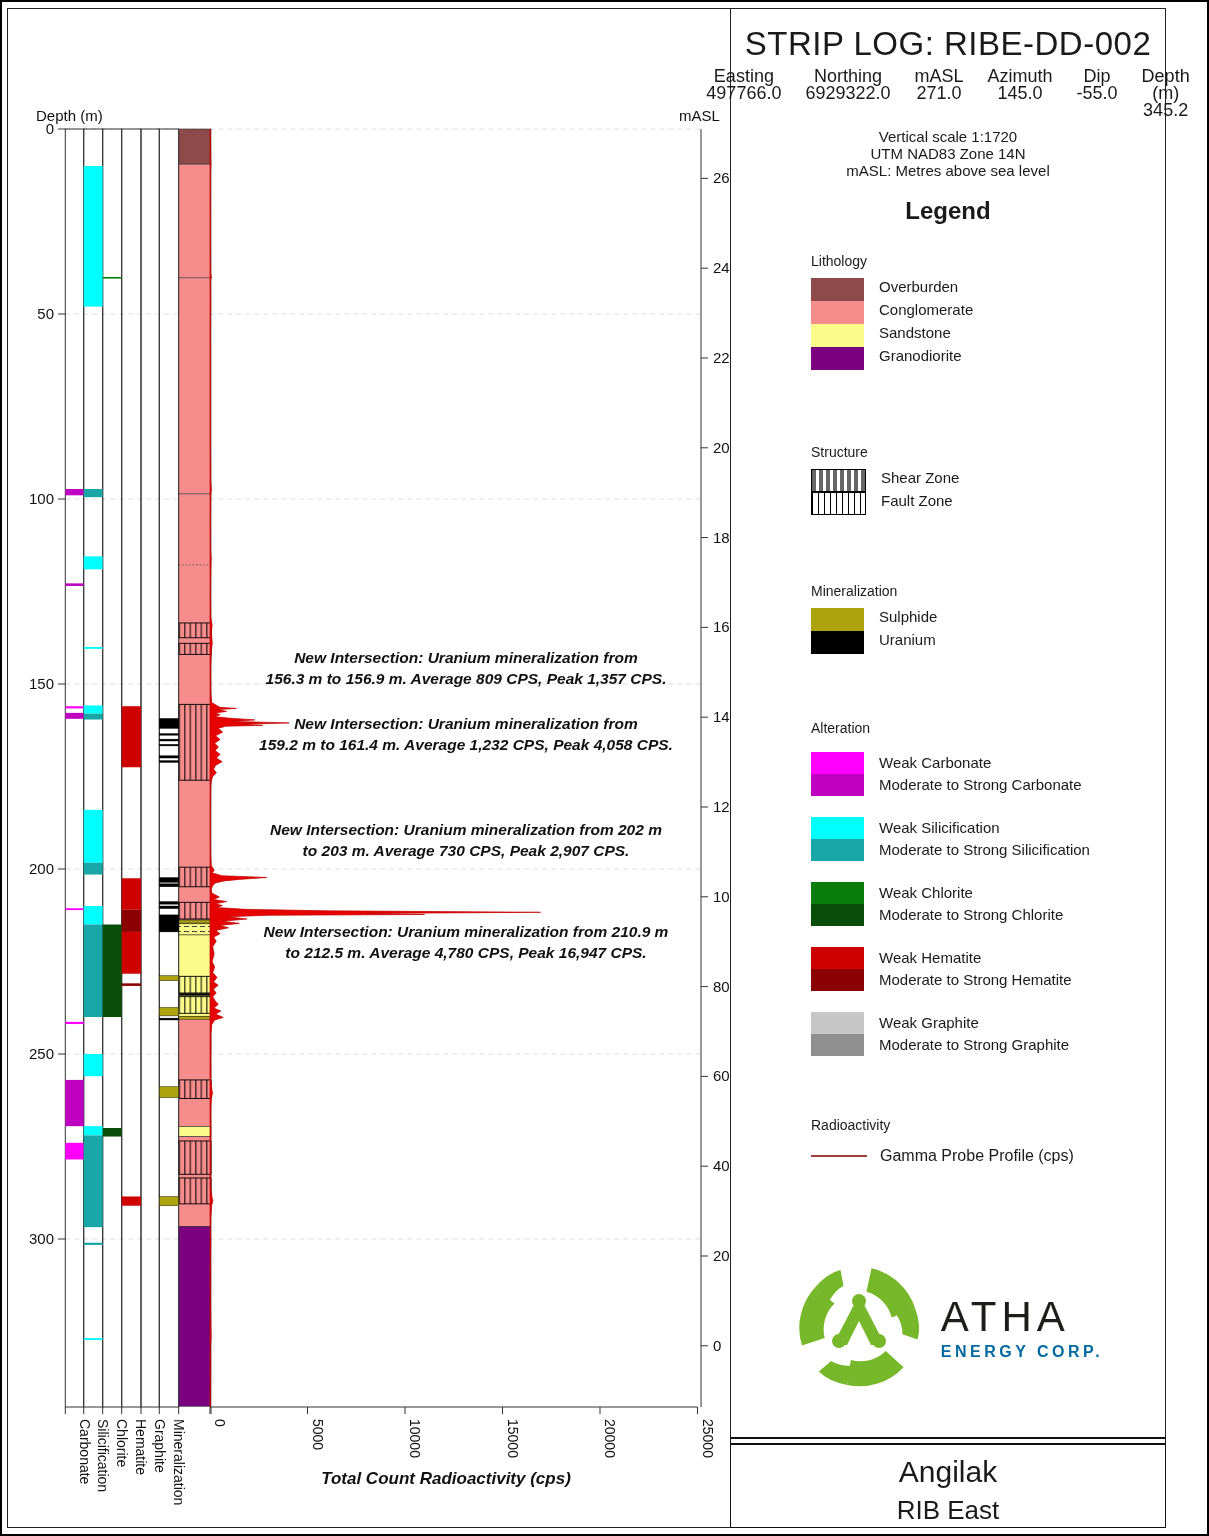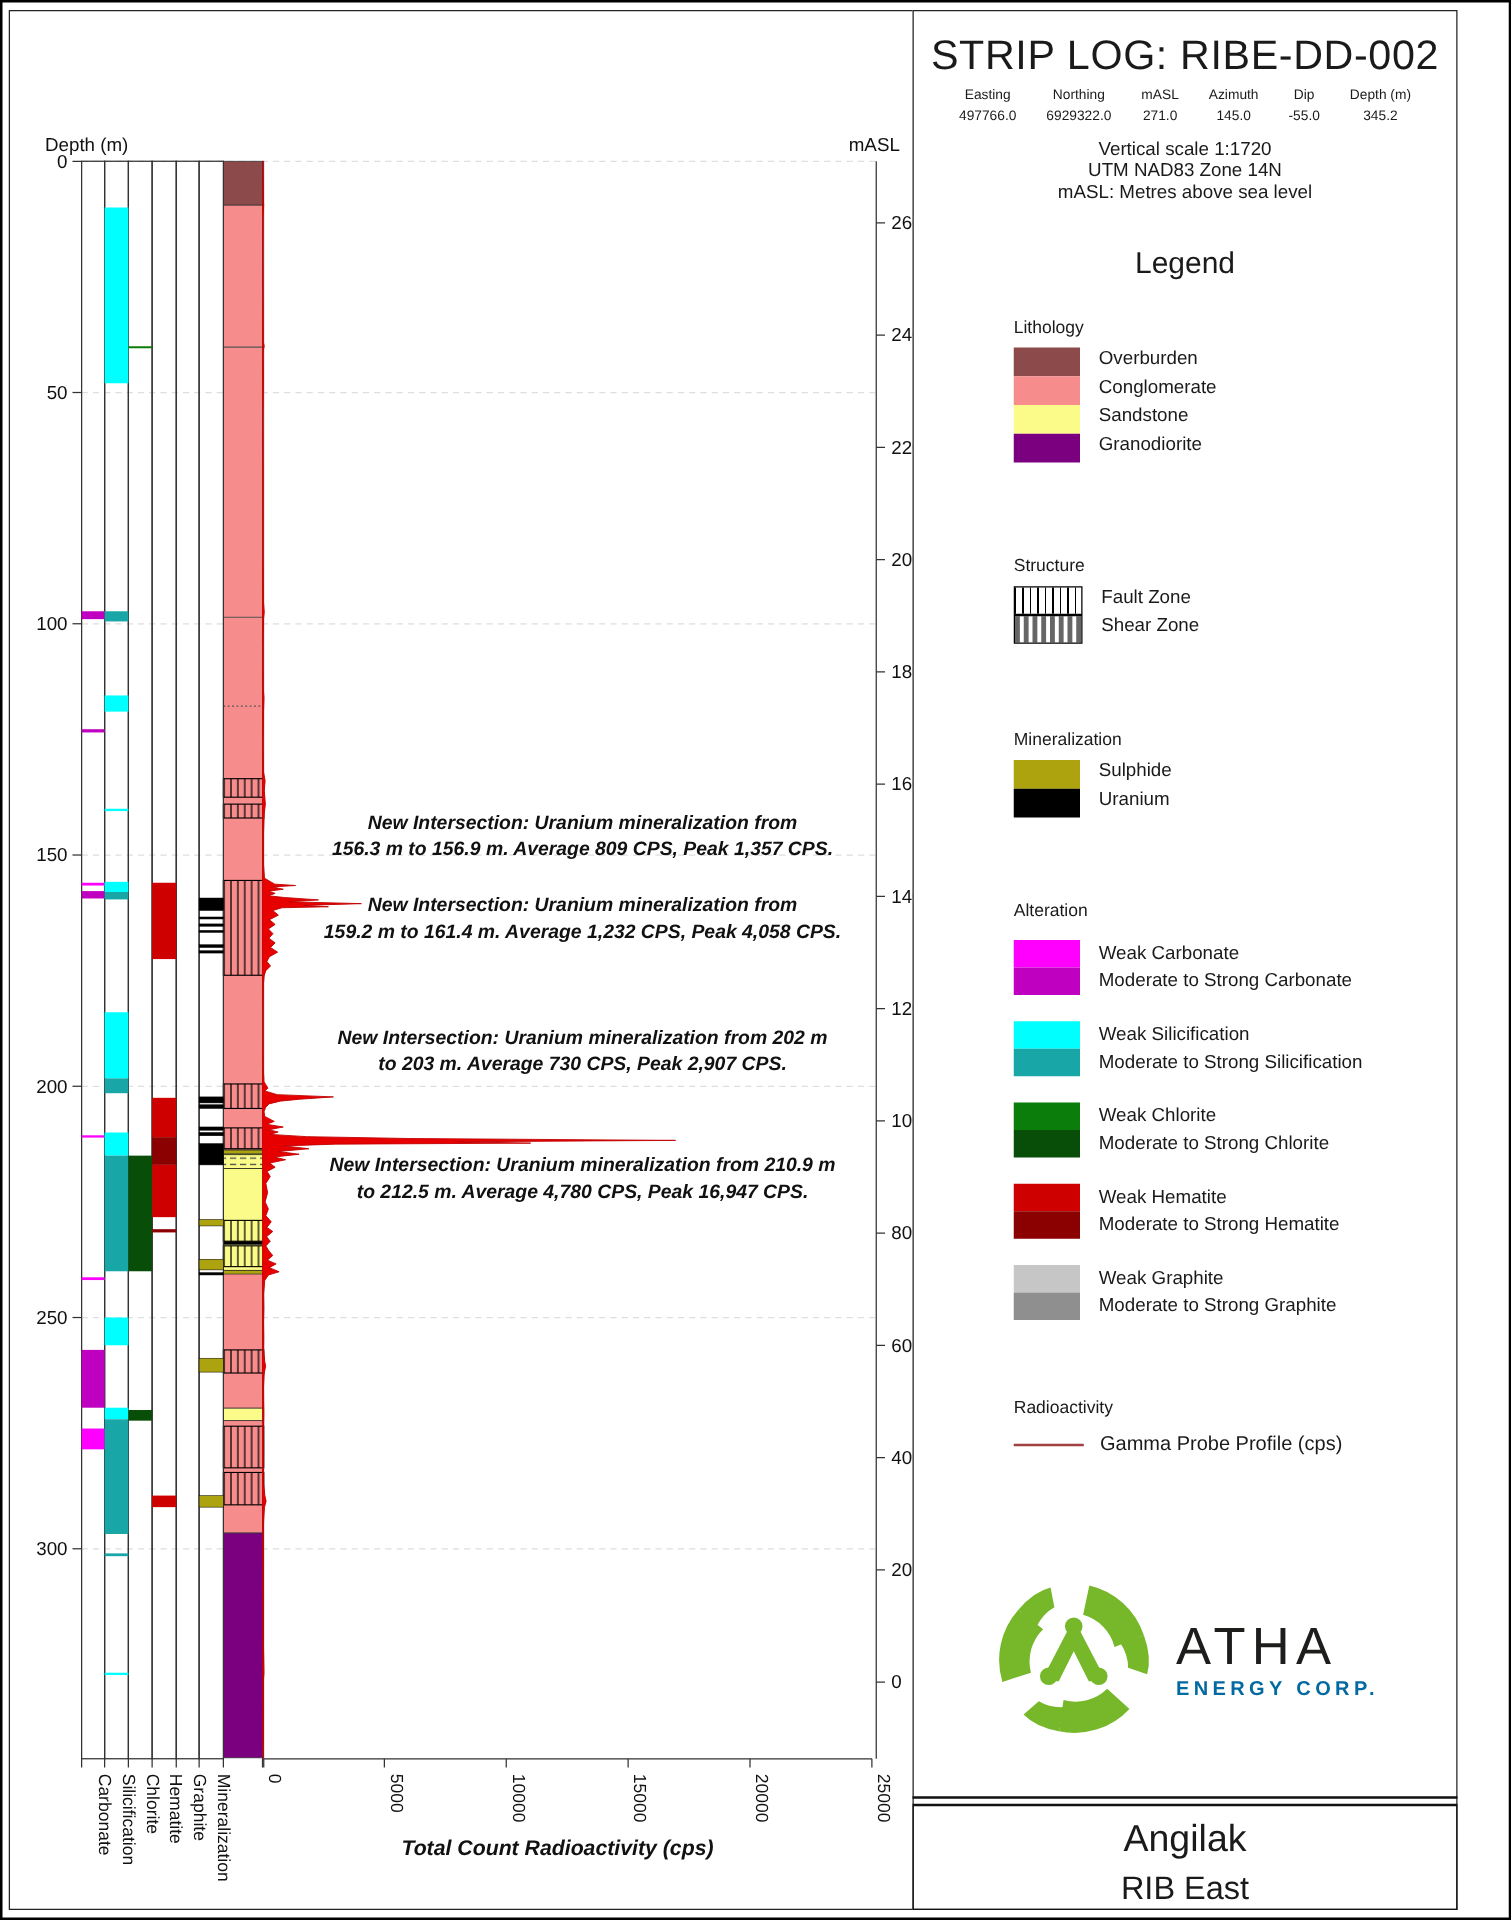--- a/index.html
+++ b/index.html
@@ -5,24 +5,24 @@
   html,body{margin:0;padding:0;background:#fff;}
   body{width:1209px;height:1536px;position:relative;font-family:"Liberation Sans",sans-serif;color:#1a1a1a;overflow:hidden;}
   .frame{position:absolute;inset:0;border:2px solid #000;pointer-events:none;}
   .left-panel{position:absolute;left:7px;top:8px;width:748px;height:1518px;border:1px solid #222;background:#fff;}
   .right-panel{position:absolute;left:730px;top:8px;width:434px;height:1518px;border:1px solid #222;background:#fff;}
   svg text{font-family:"Liberation Sans",sans-serif;}
   
   .rp-header{position:absolute;top:16px;left:0;right:0;text-align:center;}
   .rp-title{font-size:33px;letter-spacing:0.5px;white-space:nowrap;}
   .meta-row{display:flex;justify-content:center;gap:24px;margin-top:5px;}
-  .meta-col{font-size:11px;line-height:17px;}
+  .meta-col{font-size:18px;line-height:17px;}
   .rp-notes{font-size:15px;line-height:17px;margin-top:9px;}
   
-  .lg-title{position:absolute;top:188px;left:0;right:0;text-align:center;font-size:24px;font-weight:normal;}
+  .lg-title{position:absolute;top:188px;left:0;right:0;text-align:center;font-size:24px;font-weight:bold;}
   .lg-section{position:absolute;left:80px;right:10px;}
   .lg-head{font-weight:normal;font-size:14px;margin-bottom:9px;}
   .lg-row{display:flex;align-items:flex-start;height:23px;}
   .lg-row .swatch{width:53px;height:23px;margin-right:15px;flex:none;}
   .lg-row .lbl{font-size:15px;}
   .swatch.fault{height:21px;border:1px solid #000;background:repeating-linear-gradient(90deg,#000 0 1px,transparent 1px 6px);}
   .swatch.shear{height:21px;border:1px solid #000;background-image:linear-gradient(90deg,#666 55%,transparent 55%);background-size:7px 4px;}
   .pair{display:flex;margin-bottom:21px;}
   .pair-swatches{width:53px;margin-right:15px;flex:none;}
   .pair-swatches div{height:22px;}
@@ -295,26 +295,26 @@
           <div class="swatch" style="background: rgb(122, 0, 128);"></div>
           <div class="lbl">Granodiorite</div>
         </div>
       </div>
   </div>
 
   <div class="lg-section" style="top:435px">
     <div class="lg-head">Structure</div>
     <div id="struct-rows">
         <div class="lg-row">
+          <div class="swatch shear"></div>
+          <div class="lbl">Shear Zone</div>
+        </div>
+        <div class="lg-row">
           <div class="swatch fault"></div>
           <div class="lbl">Fault Zone</div>
-        </div>
-        <div class="lg-row">
-          <div class="swatch shear"></div>
-          <div class="lbl">Shear Zone</div>
         </div>
       </div>
   </div>
 
   <div class="lg-section" style="top:574px">
     <div class="lg-head">Mineralization</div>
     <div id="min-rows">
         <div class="lg-row">
           <div class="swatch" style="background: rgb(172, 163, 15);"></div>
           <div class="lbl">Sulphide</div>

